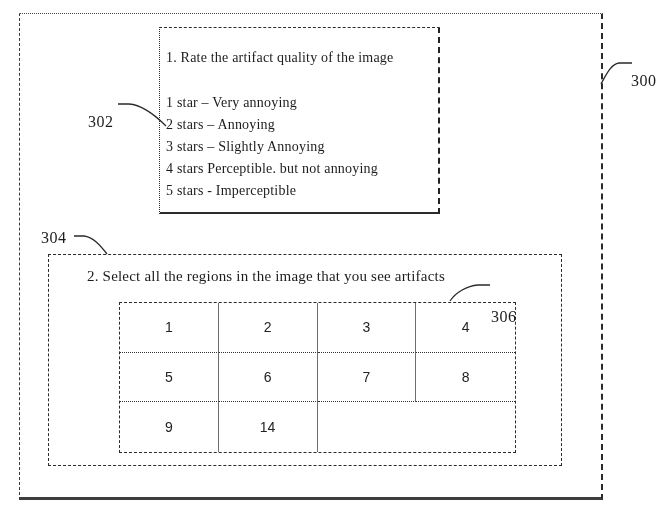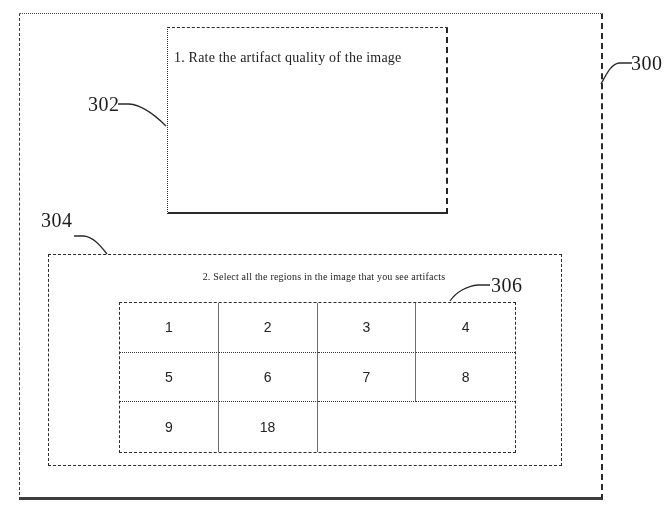--- a/index.html
+++ b/index.html
@@ -22,21 +22,21 @@
     border-top: 1px dotted #4a4a4a;
     border-left: 1px dashed #3a3a3a;
     border-right: 2px dashed #2a2a2a;
     border-bottom: 3px solid #3d3d3d;
     background: #ffffff;
   }
 
   
   .rating-box {
     position: absolute;
-    left: 167px; top: 27px;
+    left: 159px; top: 27px;
     width: 281px; height: 187px;
     border-top: 1px dashed #2b2b2b;
     border-left: 1px dotted #2b2b2b;
     border-right: 2px dashed #222222;
     border-bottom: 2px solid #2b2b2b;
     padding: 21px 4px 0 6px;
     background: #ffffff;
   }
   .rating-title {
     margin: 0;
@@ -57,25 +57,24 @@
   .region-panel {
     position: absolute;
     left: 48px; top: 254px;
     width: 514px; height: 212px;
     border: 1px dashed #2b2b2b;
     background: #ffffff;
     padding-top: 13px;
   }
   .region-instruction {
     margin: 0 0 0 38px;
-    font-size: 10px;
+    font-size: 15px;
     line-height: 17px;
     letter-spacing: 0.2px;
     white-space: nowrap;
-    text-align: center;
   }
   .region-grid {
     margin: 17px 0 0 70px;
     width: 397px; height: 151px;
     border: 1px dashed #2b2b2b;
     display: grid;
     grid-template-columns: repeat(4, 1fr);
     grid-template-rows: repeat(3, 1fr);
     background: #ffffff;
   }
@@ -88,62 +87,70 @@
     color: #222222;
     border-right: 1px solid #6e6e6e;
     border-bottom: 1px dotted #333333;
   }
   .region-cell:nth-child(4n) { border-right: none; }
   .region-cell:nth-child(n+9) { border-bottom: none; }
 
   
   .ref-label {
     position: absolute;
-    font-size: 20px;
+    font-size: 16px;
     line-height: 16px;
     letter-spacing: 0.5px;
     color: #1c1c1c;
+    margin-top: 18px;
   }
   .label-300 { left: 631px; top: 55px; }
   .label-302 { left: 88px;  top: 96px; }
   .label-304 { left: 41px;  top: 212px; }
-  .label-306 { left: 491px; top: 277px; text-align: center; }
+  .label-306 { left: 491px; top: 291px; text-align: center; }
 
   
   .leaders {
     position: absolute;
     left: 0; top: 0;
     width: 666px; height: 528px;
     pointer-events: none;
   }
 </style>
 </head>
 <body>
 
 <div class="canvas">
 
   <div class="outer-box"></div>
 
   <div class="rating-box">
     <p class="rating-title">1. Rate the artifact quality of the image</p>
+    <div class="rating-options">
+      <div class="rating-option">1 star – Very annoying</div>
+      <div class="rating-option">2 stars – Annoying</div>
+      <div class="rating-option">3 stars – Slightly Annoying</div>
+      <div class="rating-option">4 stars Perceptible. but not annoying</div>
+      <div class="rating-option">5 stars - Imperceptible</div>
+    </div>
   </div>
 
   <div class="region-panel">
     <p class="region-instruction">2. Select all the regions in the image that you see artifacts</p>
     <div class="region-grid">
       <div class="region-cell">1</div>
       <div class="region-cell">2</div>
       <div class="region-cell">3</div>
       <div class="region-cell">4</div>
       <div class="region-cell">5</div>
       <div class="region-cell">6</div>
       <div class="region-cell">7</div>
       <div class="region-cell">8</div>
       <div class="region-cell">9</div>
-      <div class="region-cell">18</div>
+      <div class="region-cell">14</div>
     </div>
   </div>
 
   <span class="ref-label label-300">300</span>
   <span class="ref-label label-302">302</span>
   <span class="ref-label label-304">304</span>
   <span class="ref-label label-306">306</span>
 
   <svg class="leaders" viewBox="0 0 666 528" xmlns="http://www.w3.org/2000/svg">
     <path d="M 601,84 C 606,75 611,64 619,63 L 632,63" stroke="#2a2a2a" stroke-width="1.3" fill="none"></path>

